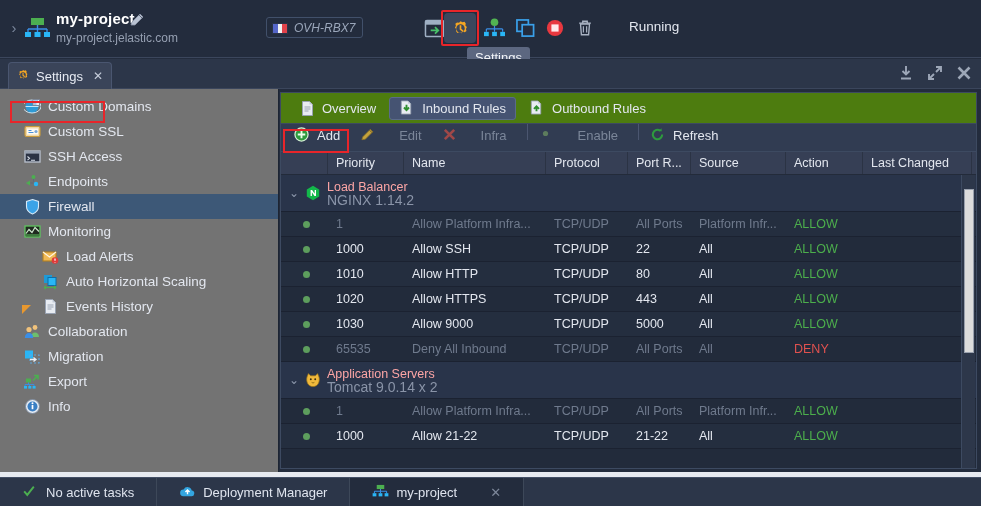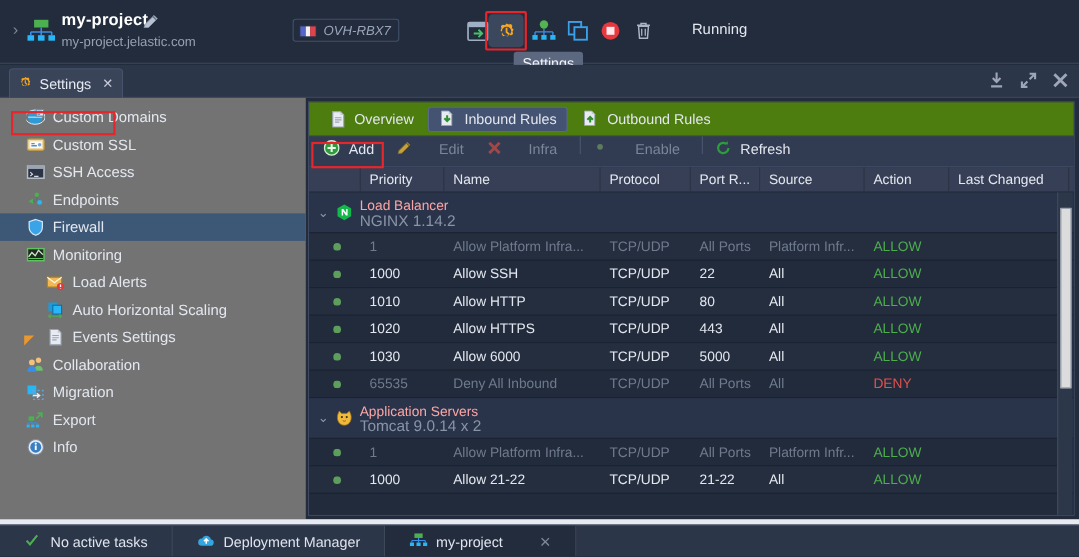--- a/index.html
+++ b/index.html
@@ -410,21 +410,21 @@
             <path d="M2 14.5 h12 M2 14.5 l2-1.6 M2 14.5 l2 1.6 M14 14.5 l-2-1.6 M14 14.5 l-2 1.6" stroke="#4caf50" stroke-width="1.1" fill="none"></path>
           </svg></span>
         <span>Auto Horizontal Scaling</span>
       </div>
       <div class="nav-item sub">
         <span class="nav-ico"><svg viewBox="0 0 17 17" width="17" height="17">
             <path d="M3.5 1.5 h7 l3 3 v11 h-10 z" fill="#e8ecf2" stroke="#98a2b2" stroke-width="1"></path>
             <path d="M10.5 1.5 v3 h3" fill="#c3cbd8"></path>
             <path d="M5.5 7 h6 M5.5 9 h6 M5.5 11 h4" stroke="#9aa4b3"></path>
           </svg></span>
-        <span>Events Settings</span>
+        <span>Events History</span>
       </div>
       <div class="nav-item">
         <span class="nav-ico"><svg viewBox="0 0 17 17" width="17" height="17">
             <circle cx="11" cy="4.5" r="2.4" fill="#f0c27b"></circle>
             <path d="M7 14 c0-3 1.8-4.6 4-4.6 c2.2 0 4 1.6 4 4.6 z" fill="#6dbf6d"></path>
             <circle cx="5" cy="6.5" r="2.6" fill="#f0c27b"></circle>
             <path d="M.8 15 c0-3.2 2-5 4.2-5 c2.2 0 4.2 1.8 4.2 5 z" fill="#3a8ee6"></path>
           </svg></span>
         <span>Collaboration</span>
       </div>
@@ -597,21 +597,21 @@
         <div class="cell bright" style="width: 63px;">443</div>
         <div class="cell bright" style="width: 95px;">All</div>
         <div class="cell allow" style="width: 77px;">ALLOW</div>
         <div class="cell bright" style="width: 109px;"></div>
       </div>
       <div class="rule-row">
         <div class="cell" style="width: 47px; display: flex; align-items: center; padding-left: 0px;">
           <span class="dot"></span>
         </div>
         <div class="cell bright" style="width: 76px;">1030</div>
-        <div class="cell bright" style="width: 142px;">Allow 6000</div>
+        <div class="cell bright" style="width: 142px;">Allow 9000</div>
         <div class="cell bright" style="width: 82px;">TCP/UDP</div>
         <div class="cell bright" style="width: 63px;">5000</div>
         <div class="cell bright" style="width: 95px;">All</div>
         <div class="cell allow" style="width: 77px;">ALLOW</div>
         <div class="cell bright" style="width: 109px;"></div>
       </div>
       <div class="rule-row">
         <div class="cell" style="width: 47px; display: flex; align-items: center; padding-left: 0px;">
           <span class="dot"></span>
         </div>

